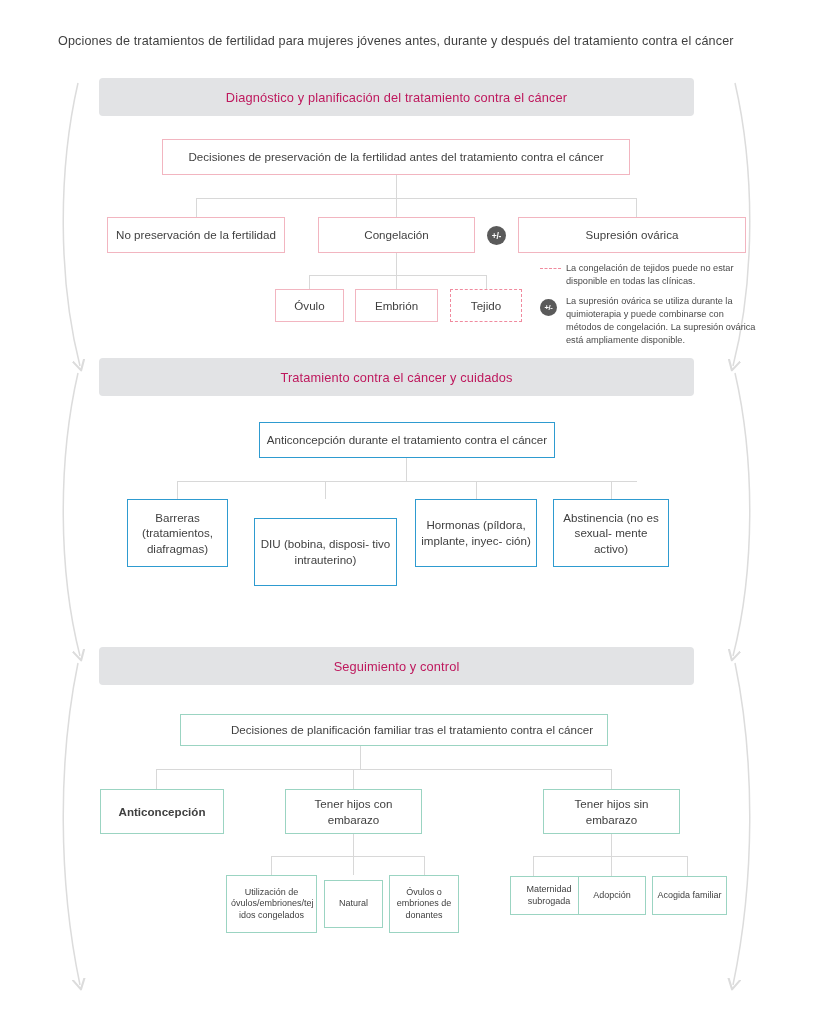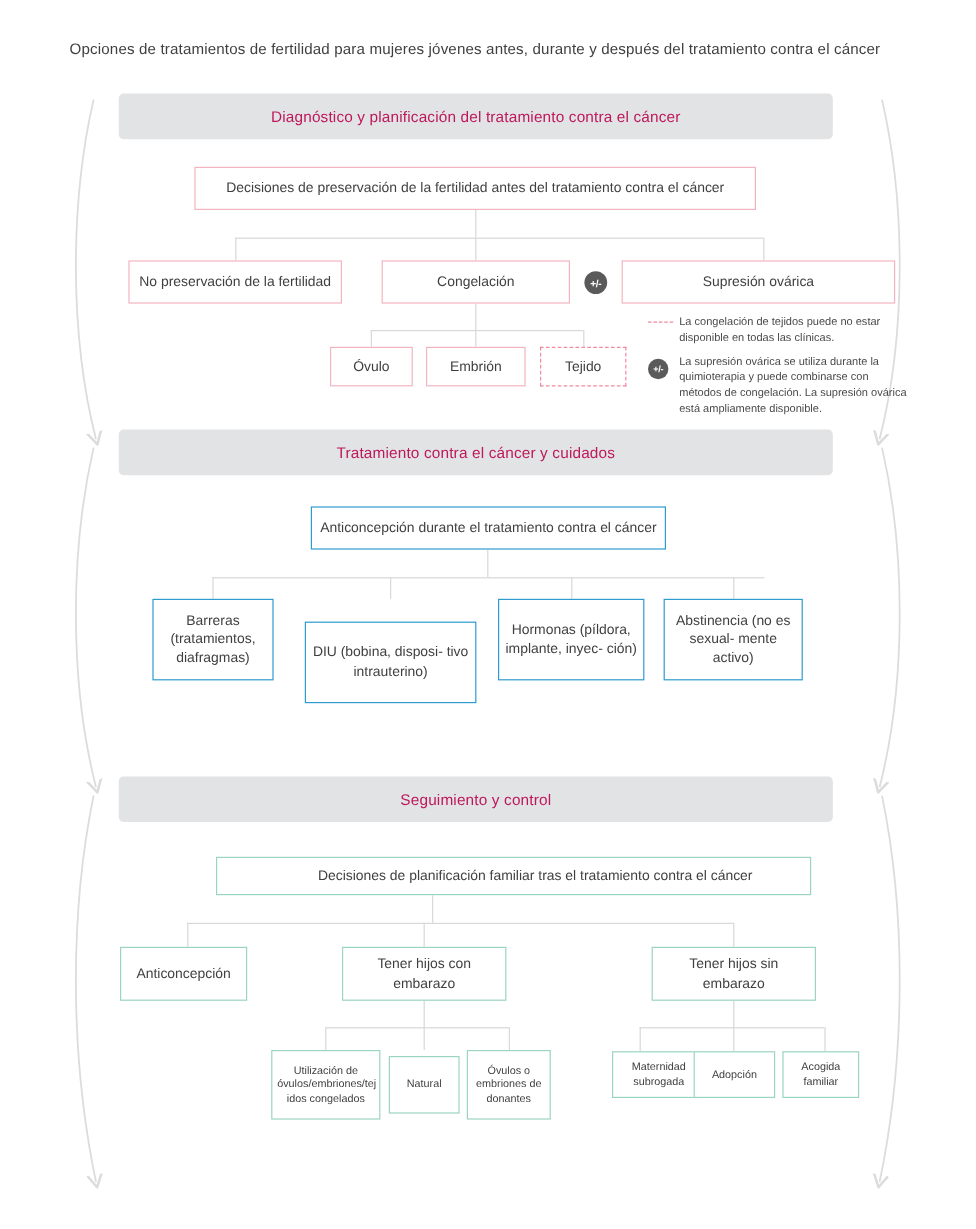--- a/index.html
+++ b/index.html
@@ -238,31 +238,31 @@
     <span class="txt">Hormonas (píldora, implante, inyec- ción)</span>
   </div>
   <div class="abs node blue" style="left:553px; top:499px; width:116px; height:68px;">
     <span class="txt">Abstinencia (no es sexual- mente activo)</span>
   </div>
 
   <div class="abs phase-bar" style="left:99px; top:647px; width:595px; height:38px;">
     <span>Seguimiento y control</span>
   </div>
 
-  <div class="abs node green" style="left:180px; top:714px; width:496px; height:32px;padding-left:40px;">
+  <div class="abs node green" style="left:180px; top:714px; width:428px; height:32px;padding-left:40px;">
     <span class="txt">Decisiones de planificación familiar tras el tratamiento contra el cáncer</span>
   </div>
 
   <div class="abs conn vline" style="left:360px; top:746px; height:23px;"></div>
   <div class="abs conn hline" style="left:156px; top:769px; width:455px;"></div>
   <div class="abs conn vline" style="left:156px; top:769px; height:20px;"></div>
   <div class="abs conn vline" style="left:353px; top:769px; height:20px;"></div>
   <div class="abs conn vline" style="left:611px; top:769px; height:20px;"></div>
 
-  <div class="abs node green" style="left:100px; top:789px; width:106px; height:45px;">
+  <div class="abs node green" style="left:100px; top:789px; width:124px; height:45px;font-weight:bold;">
     <span class="txt">Anticoncepción</span>
   </div>
   <div class="abs node green" style="left:285px; top:789px; width:137px; height:45px;">
     <span class="txt">Tener hijos con embarazo</span>
   </div>
   <div class="abs node green" style="left:543px; top:789px; width:137px; height:45px;">
     <span class="txt">Tener hijos sin embarazo</span>
   </div>
 
   <div class="abs conn vline" style="left:353px; top:834px; height:22px;"></div>
@@ -286,17 +286,17 @@
   <div class="abs conn vline" style="left:533px; top:856px; height:20px;"></div>
   <div class="abs conn vline" style="left:611px; top:856px; height:20px;"></div>
   <div class="abs conn vline" style="left:687px; top:856px; height:20px;"></div>
 
   <div class="abs node green small-node" style="left:494px; top:876px; width:78px; height:39px;margin-left:16px;">
     <span class="txt">Maternidad subrogada</span>
   </div>
   <div class="abs node green small-node" style="left:578px; top:876px; width:68px; height:39px;">
     <span class="txt">Adopción</span>
   </div>
-  <div class="abs node green small-node" style="left:652px; top:876px; width:64px; height:39px;">
+  <div class="abs node green small-node" style="left:652px; top:876px; width:75px; height:39px;">
     <span class="txt">Acogida familiar</span>
   </div>
 
 </div>
 
 </body></html>

